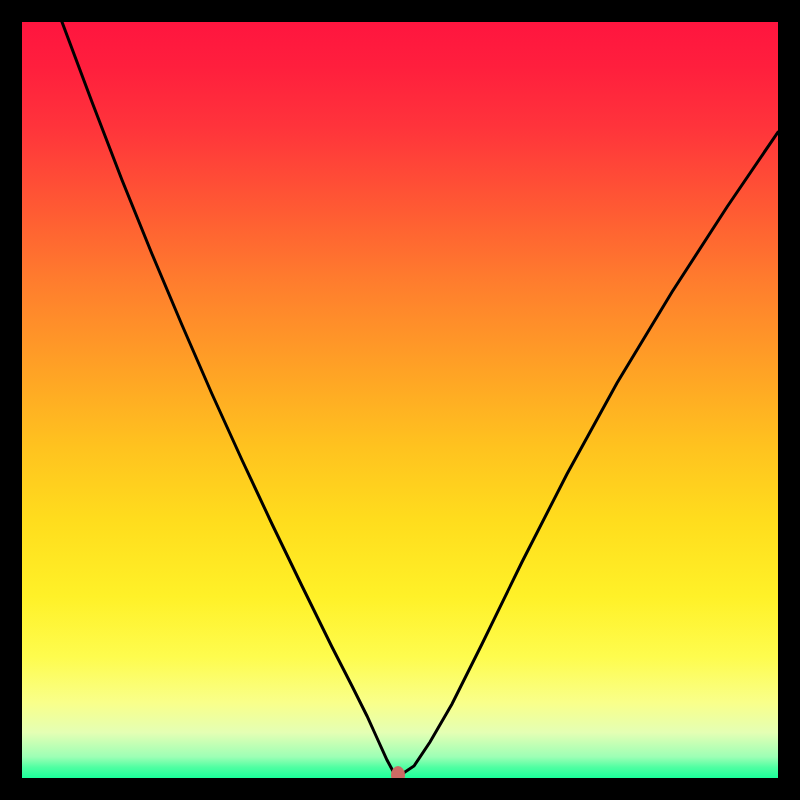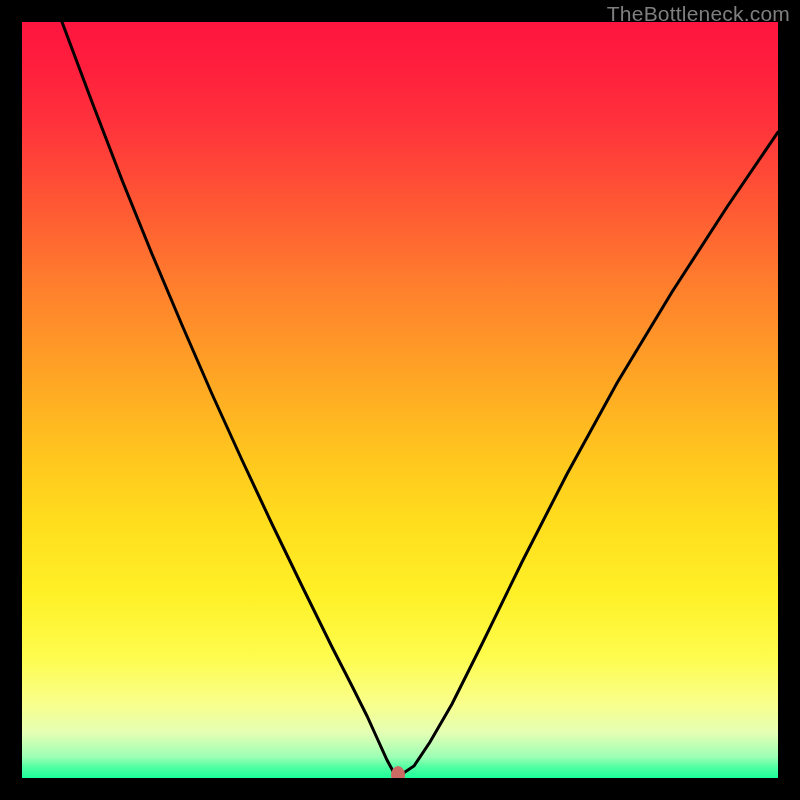--- a/index.html
+++ b/index.html
@@ -77,14 +77,13 @@
 <body>
 
 <div class="frame">
   <div class="plot-area">
     <div class="gradient-bg"></div>
     <svg class="curve-svg" viewBox="0 0 756 756" preserveAspectRatio="none">
       <path d="M40 0 L70 80 L100 158 L130 232 L160 303 L190 372 L220 438 L250 502 L280 564 L310 625 L330 664 L345 694 L355 716 L365 738 L372 751 L380 752 L392 744 L408 720 L430 682 L460 622 L500 540 L545 452 L595 361 L650 270 L705 185 L756 110" fill="none" stroke="#000000" stroke-width="3" stroke-linecap="round"></path>
     </svg>
     <div class="marker" style="left: 376px; top: 753px; background: rgb(203, 107, 100);"></div>
   </div>
-  <div class="watermark">TheBottleneck.com</div>
 </div>
 
 </body></html>

